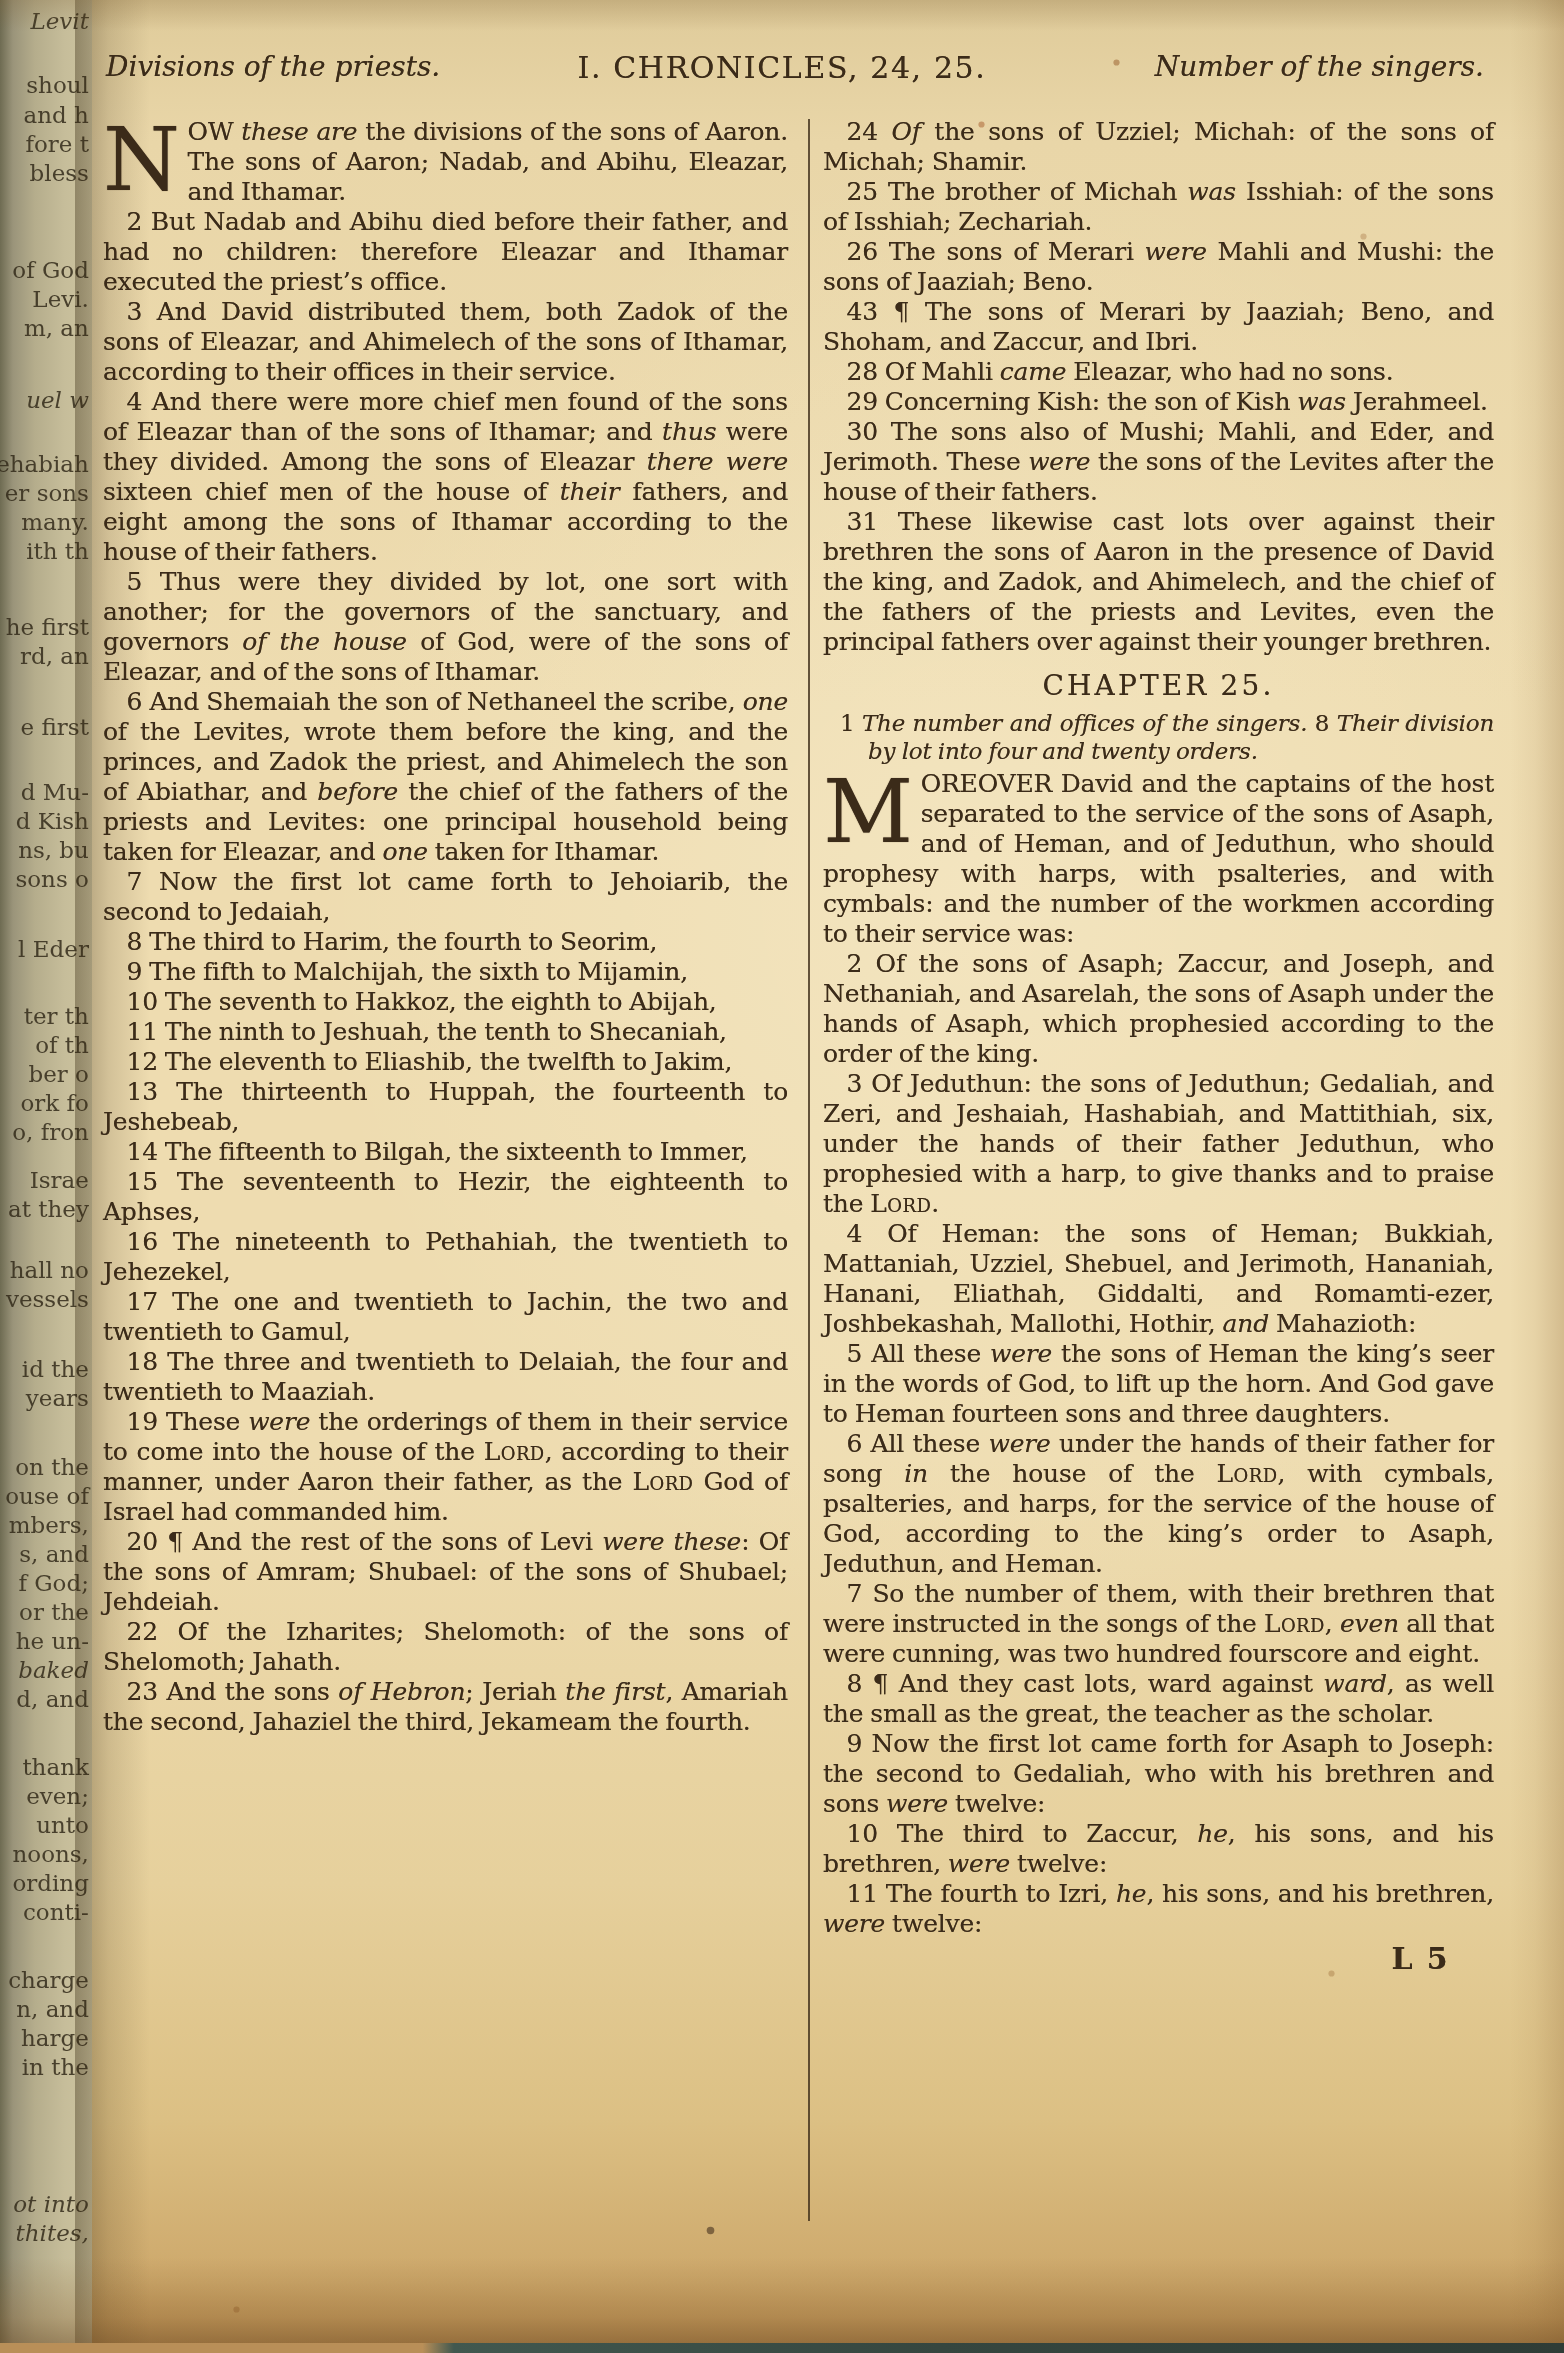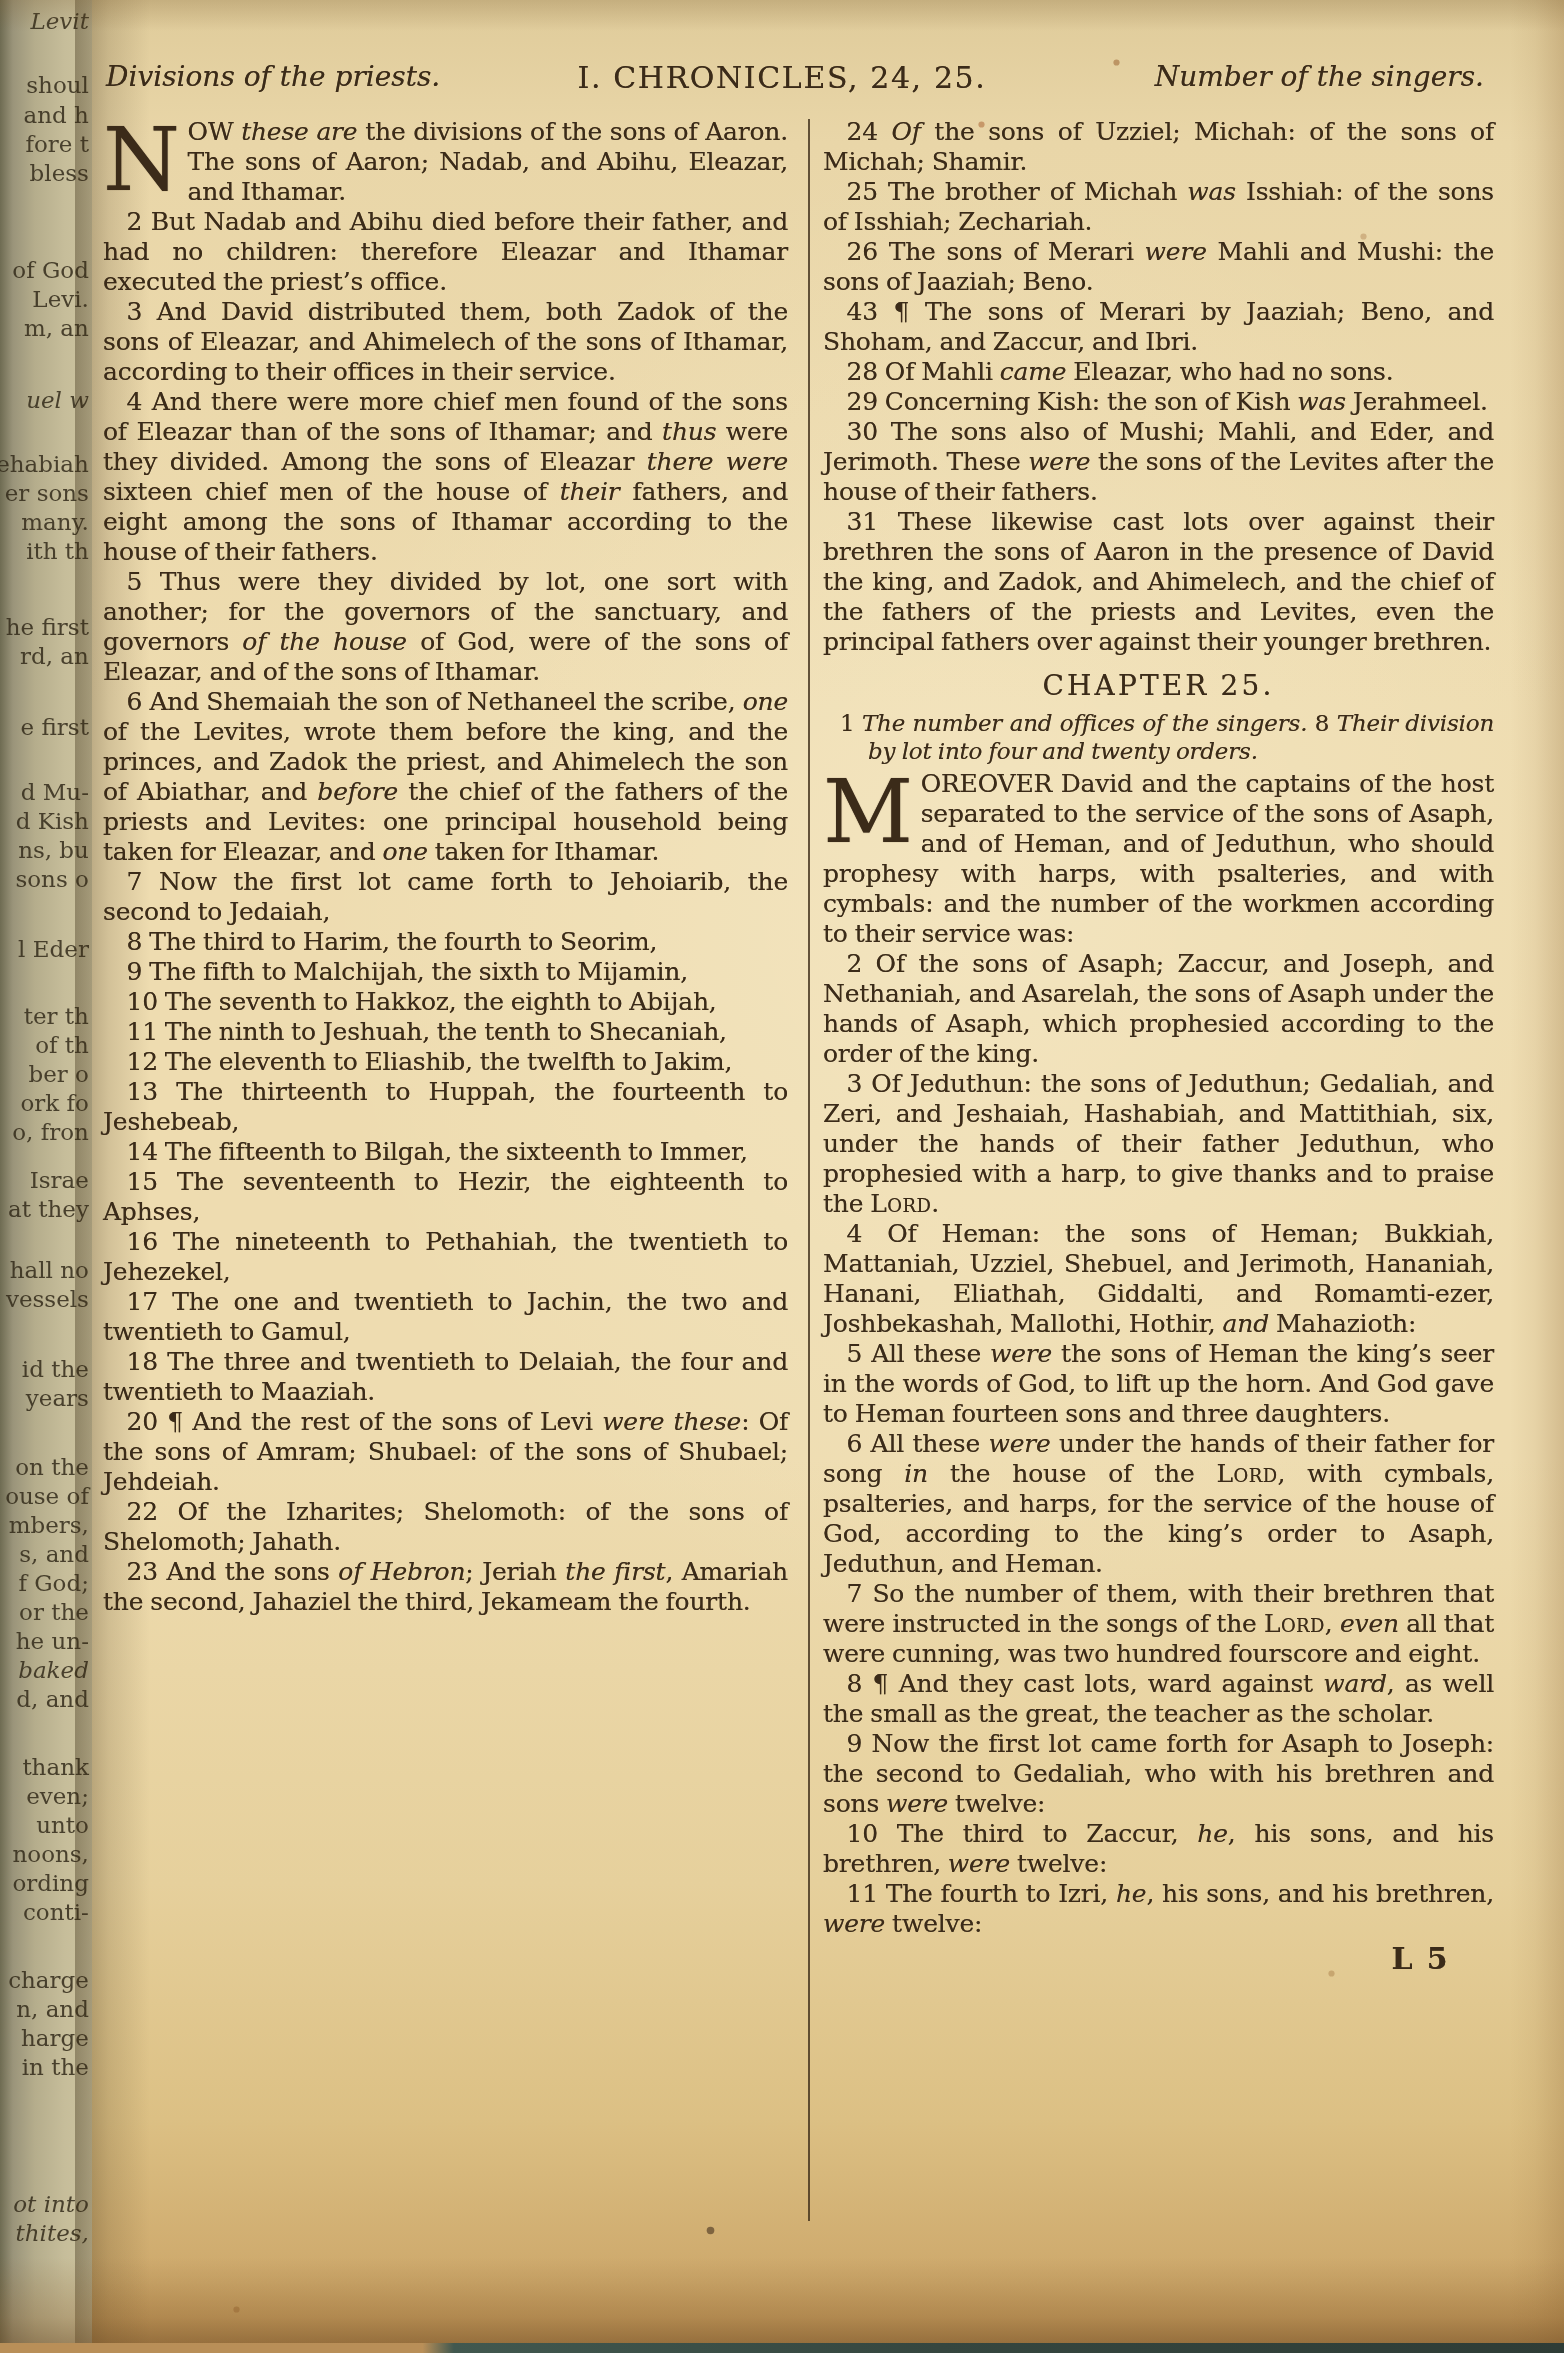--- a/index.html
+++ b/index.html
@@ -22,21 +22,21 @@
   .top-edge{position:absolute;left:0;top:0;width:100%;height:31px;pointer-events:none;
     background:linear-gradient(180deg,rgba(120,90,45,0.25),rgba(120,90,45,0));}
   .bottom-zone{position:absolute;left:0;bottom:11px;width:100%;height:86px;pointer-events:none;
     background:linear-gradient(180deg,rgba(130,90,40,0),rgba(130,90,40,0.30) 70%,rgba(110,75,35,0.5));}
   .bottom-strip{position:absolute;left:0;bottom:0;width:100%;height:11px;
     background:linear-gradient(90deg,#b98f58 0,#b98f58 27%,#41584f 29%,#35463f 60%,#2e3c36 100%);}
   .specks{position:absolute;left:0;top:0;width:3.1px;height:3.1px;border-radius:50%;pointer-events:none;
     box-shadow:1115px 61px 0 1.6px rgba(150,90,40,.5),709px 2229px 0 2.3px rgba(70,50,30,.6),
       980px 123px 0 1.6px rgba(160,80,30,.45),1330px 1972px 0 1.6px rgba(150,100,50,.35),
       235px 2308px 0 1.6px rgba(140,90,40,.4),1362px 235px 0 1.6px rgba(150,90,40,.3);}
-  .running-head{position:absolute;top:60px;white-space:nowrap;text-shadow:0 0 0.5px rgba(59,43,25,0.7);}
+  .running-head{position:absolute;top:50px;white-space:nowrap;text-shadow:0 0 0.5px rgba(59,43,25,0.7);}
   .rh-left{left:106px;font-style:italic;font-size:28px;}
   .rh-center{left:469px;width:626px;text-align:center;font-size:30px;letter-spacing:1.6px;}
   .rh-right{right:81px;font-style:italic;font-size:28px;}
   .divider{position:absolute;left:808px;top:119px;width:2.3px;height:2102px;background:rgba(62,46,26,0.8);}
   .col{position:absolute;top:117px;text-align:justify;font-size:25px;line-height:30px;
     letter-spacing:-0.2px;word-spacing:-0.8px;text-shadow:0 0 0.5px rgba(59,43,25,0.65);}
   .col-left{left:103px;width:685px;}
   .col-right{left:823px;width:671px;}
   .verse{margin:0;text-indent:23.5px;}
   .verse.has-drop{text-indent:0;}
@@ -127,20 +127,21 @@
         <p class="verse">9 The fifth to Malchijah, the sixth to Mijamin,</p>
         <p class="verse">10 The seventh to Hakkoz, the eighth to Abijah,</p>
         <p class="verse">11 The ninth to Jeshuah, the tenth to Shecaniah,</p>
         <p class="verse">12 The eleventh to Eliashib, the twelfth to Jakim,</p>
         <p class="verse">13 The thirteenth to Huppah, the fourteenth to Jeshebeab,</p>
         <p class="verse">14 The fifteenth to Bilgah, the sixteenth to Immer,</p>
         <p class="verse">15 The seventeenth to Hezir, the eighteenth to Aphses,</p>
         <p class="verse">16 The nineteenth to Pethahiah, the twentieth to Jehezekel,</p>
         <p class="verse">17 The one and twentieth to Jachin, the two and twentieth to Gamul,</p>
         <p class="verse">18 The three and twentieth to Delaiah, the four and twentieth to Maaziah.</p>
+        <p class="verse">19 These <i>were</i> the orderings of them in their service to come into the house of the <span class="sc">Lord</span>, according to their manner, under Aaron their father, as the <span class="sc">Lord</span> God of Israel had commanded him.</p>
         <p class="verse">20 ¶ And the rest of the sons of Levi <i>were these</i>: Of the sons of Amram; Shubael: of the sons of Shubael; Jehdeiah.</p>
         <p class="verse">22 Of the Izharites; Shelomoth: of the sons of Shelomoth; Jahath.</p>
         <p class="verse">23 And the sons <i>of Hebron</i>; Jeriah <i>the first</i>, Amariah the second, Jahaziel the third, Jekameam the fourth.</p>
       </div>
   </div>
 
   <div class="col col-right">
     <div id="rc24">
         <p class="verse">24 <i>Of</i> the sons of Uzziel; Michah: of the sons of Michah; Shamir.</p>
         <p class="verse">25 The brother of Michah <i>was</i> Isshiah: of the sons of Isshiah; Zechariah.</p>

